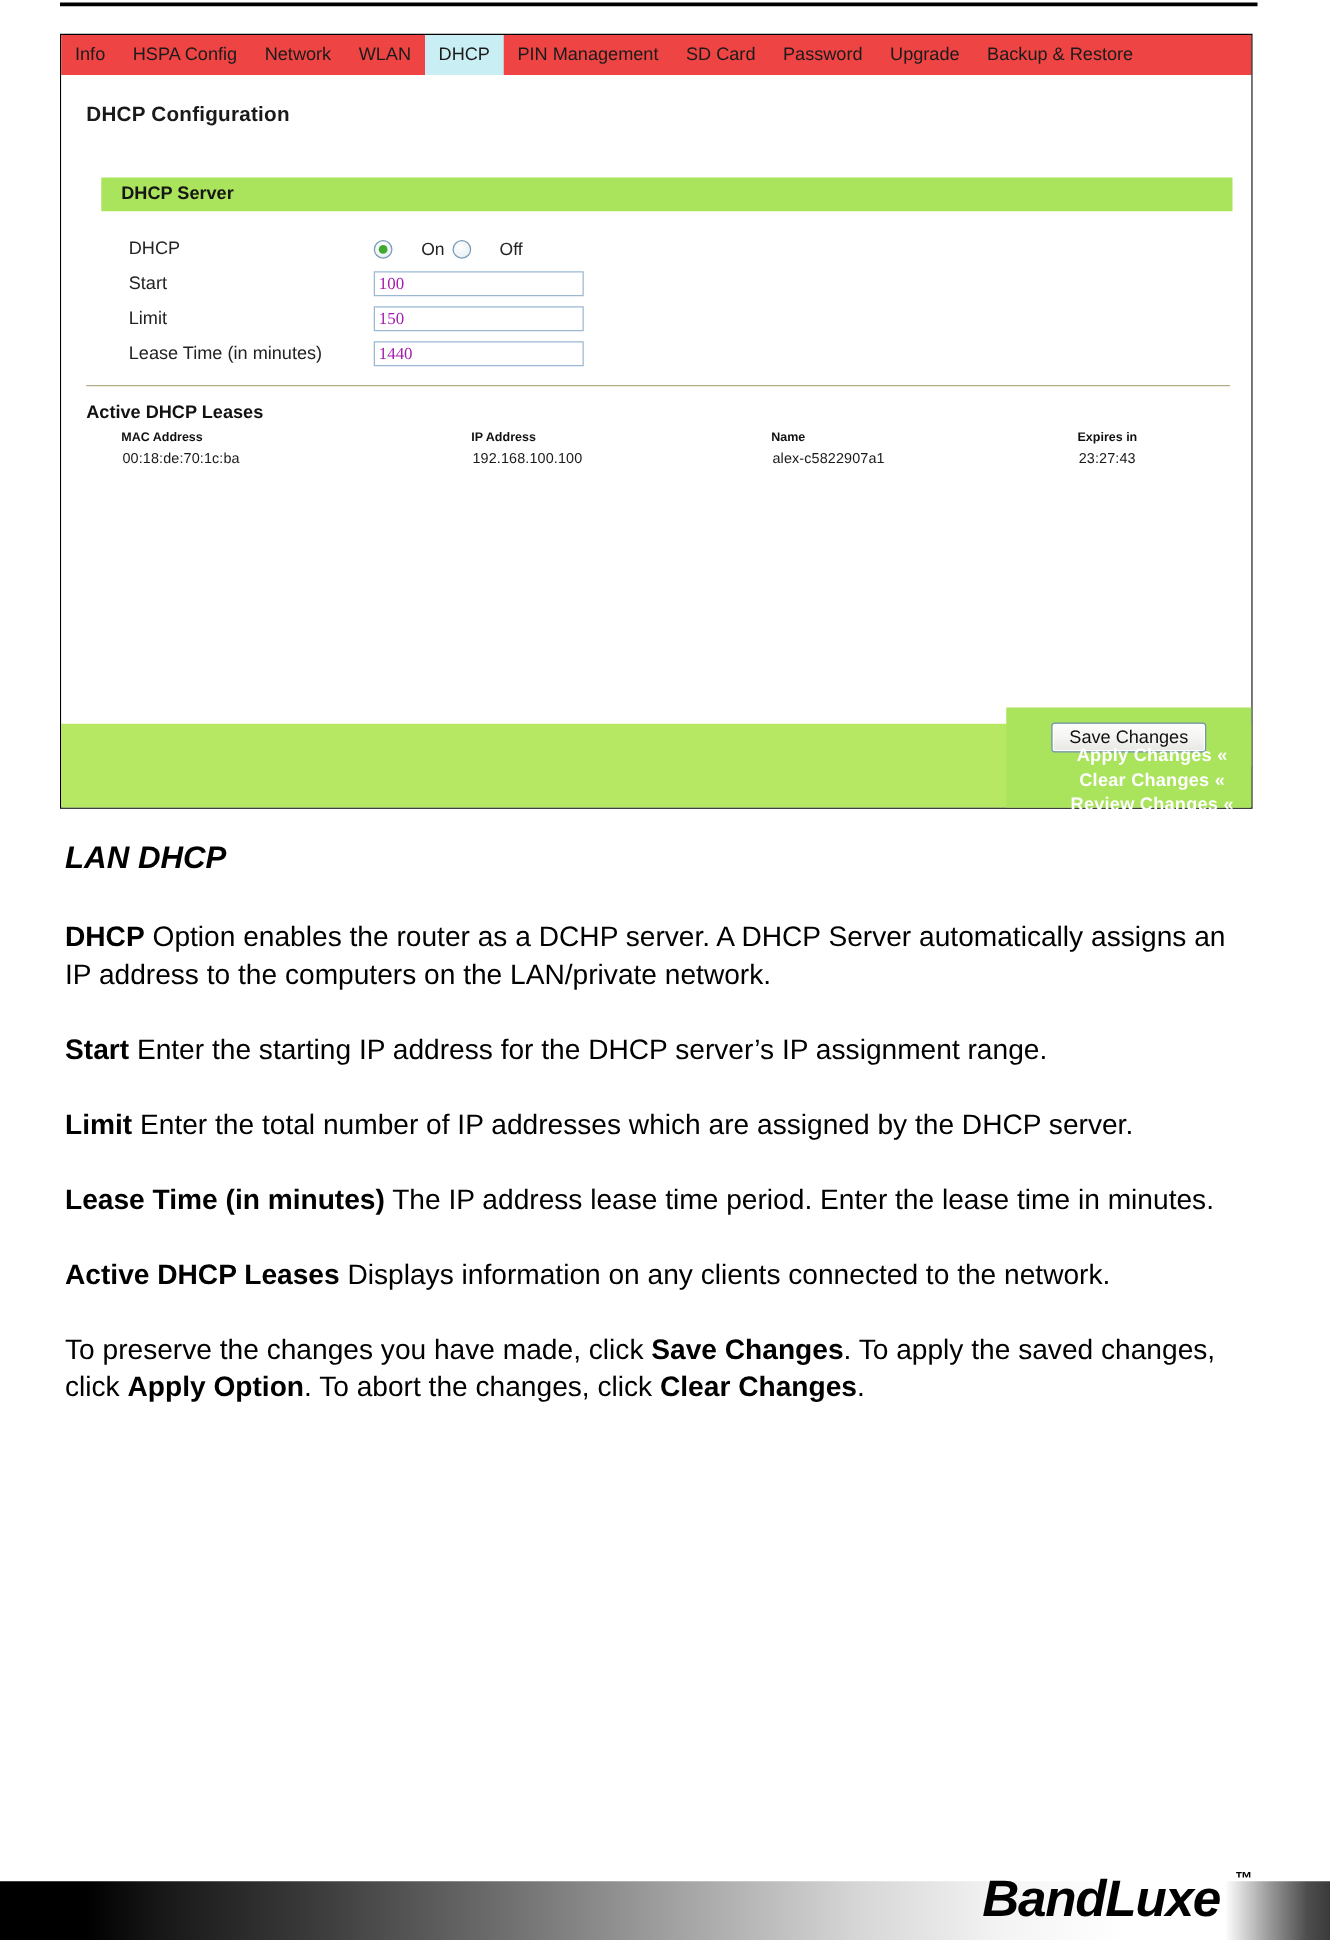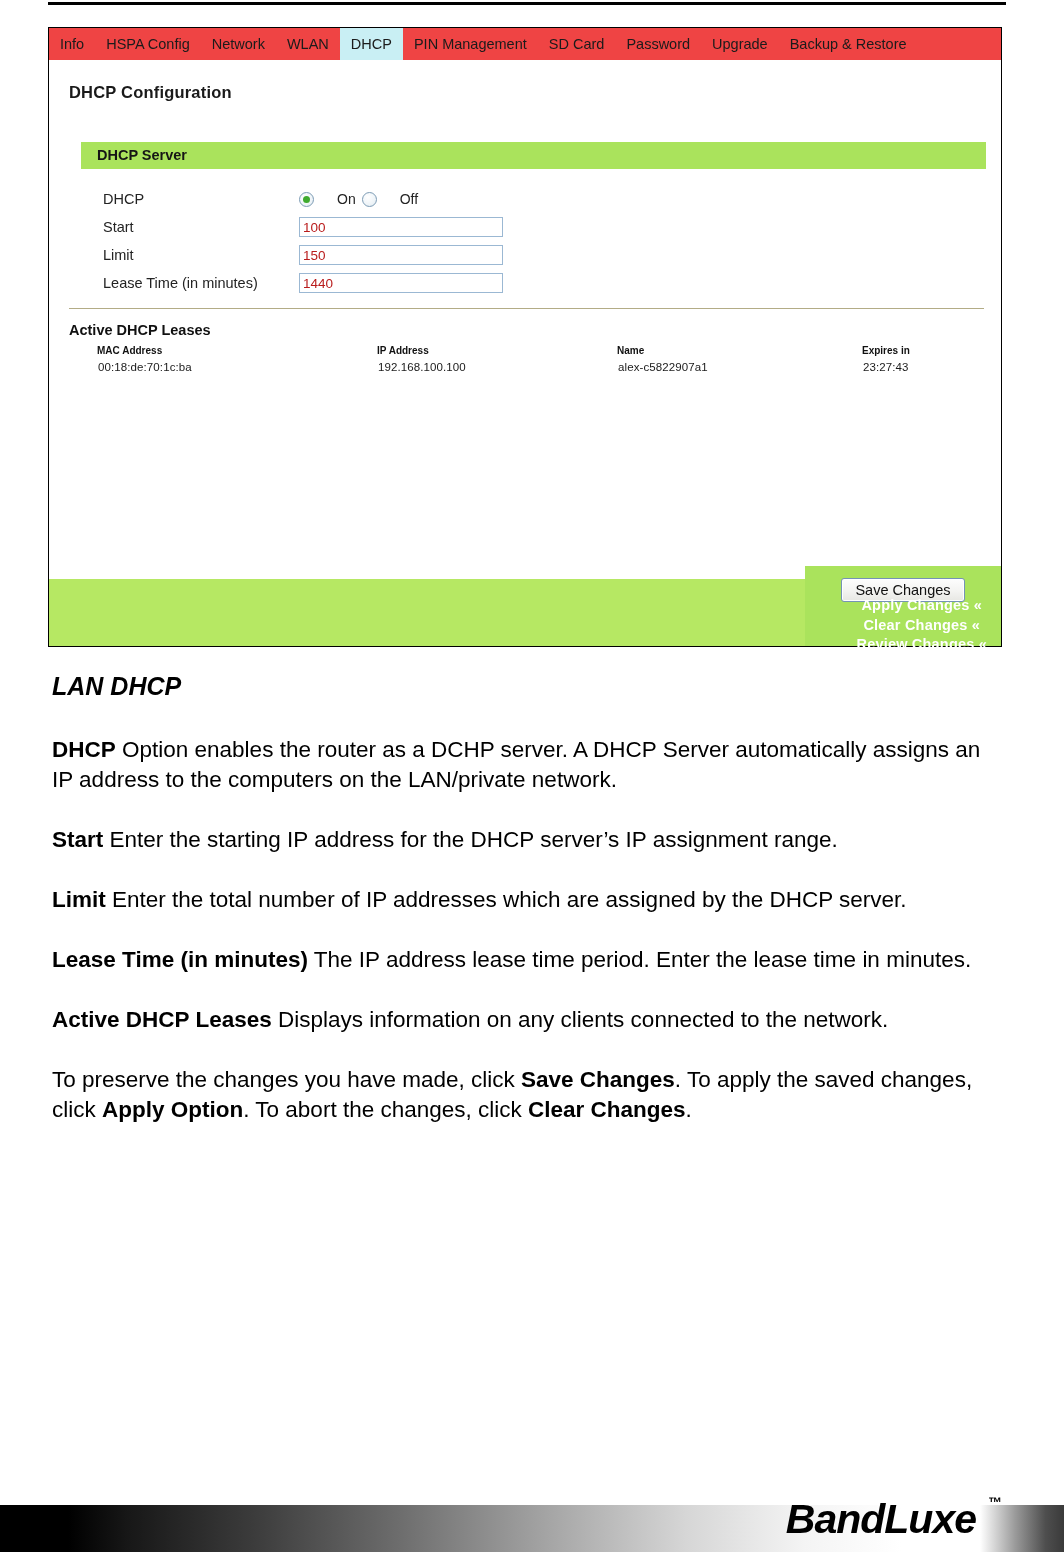--- a/index.html
+++ b/index.html
@@ -113,27 +113,27 @@
     align-items: center;
     height: 28px;
     margin-bottom: 0px;
   }
   .flabel {
     width: 196px;
     font-size: 14.5px;
     color: #232323;
   }
   .ftext {
-    width: 204px;
+    width: 168px;
     height: 20px;
     border: 1px solid #9bb8d3;
     background: #fff;
-    font-family: Liberation Sans, sans-serif;
+    font-family: Liberation Serif, serif;
     font-size: 13.5px;
-    color: #b91c1c;
+    color: #a21caf;
     padding: 0 3px;
     box-sizing: border-box;
     outline: none;
   }
   .radio-group { display: flex; align-items: center; gap: 6px; }
   .radio-item { display: flex; align-items: center; gap: 23px; }
   .radio-dot {
     width: 13px; height: 13px;
     border-radius: 50%;
     border: 1px solid #7d9cb5;

